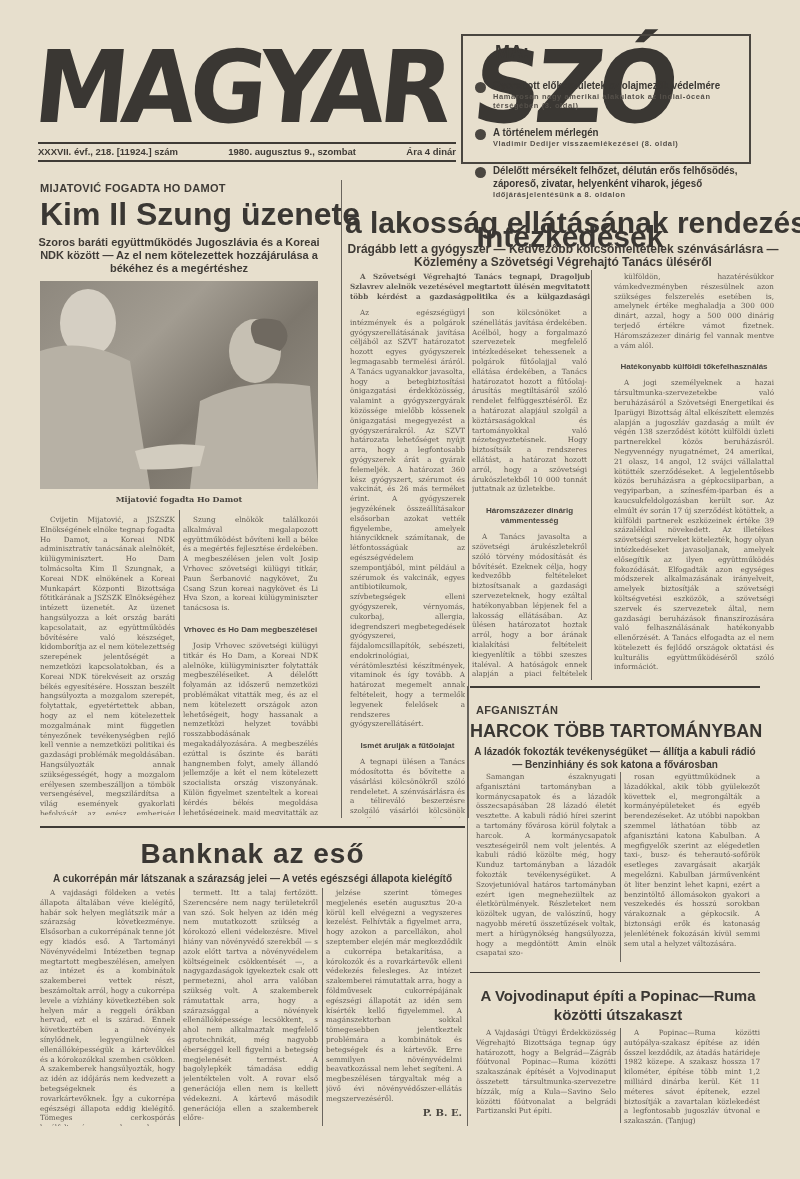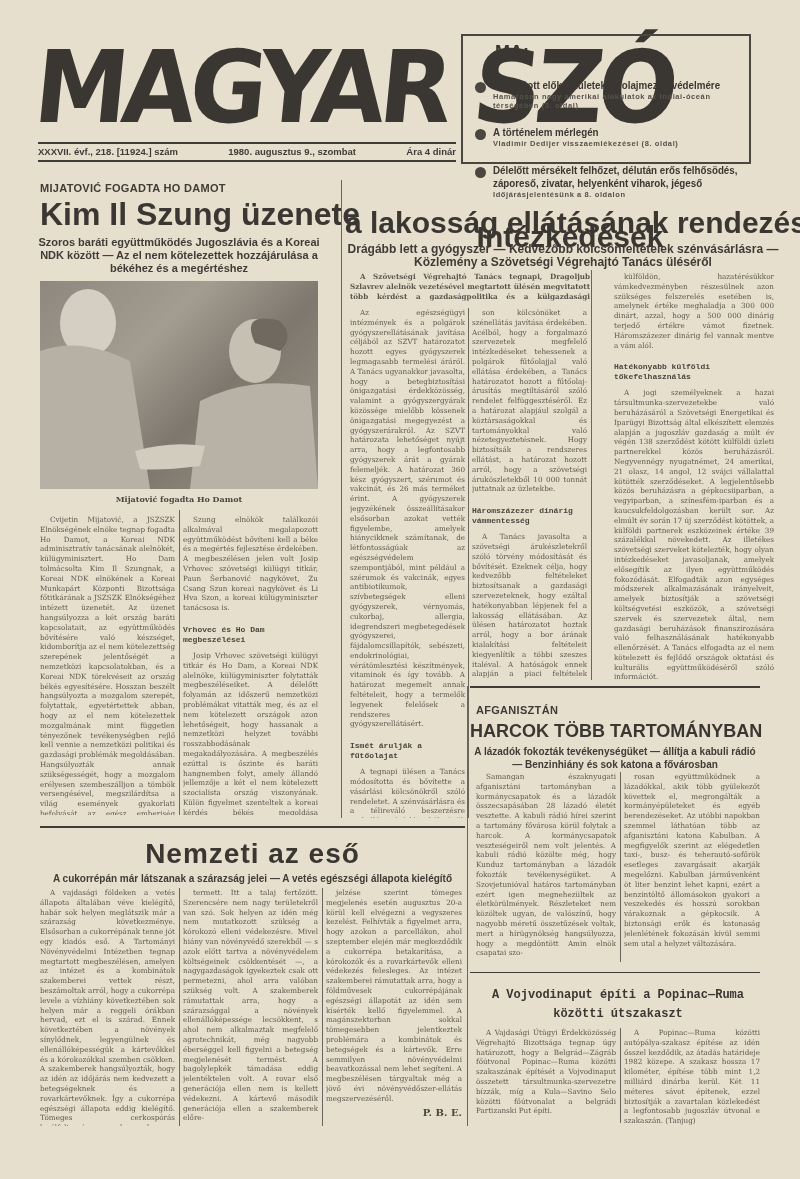--- a/index.html
+++ b/index.html
@@ -36,21 +36,21 @@
   .ma-head { font-weight:bold; font-size:11.5px; line-height:13px; transform:scaleX(0.85); transform-origin:left; white-space:nowrap; color:#3a3733; }
   .ma-sub { font-weight:bold; font-size:7.5px; line-height:9px; color:#55504a; letter-spacing:0.6px; }
   .kicker { font-family:"Liberation Sans", sans-serif; font-weight:bold; font-size:11px; color:#3f3b36; letter-spacing:0.3px; }
   .h-big { font-family:"Liberation Sans", sans-serif; font-weight:bold; color:#3a3733; text-align:center; line-height:1; white-space:nowrap; }
   .deck { font-family:"Liberation Sans", sans-serif; font-weight:bold; font-size:11px; line-height:13px; text-align:center; color:#3f3b36; }
   .body-col {
     font-family:"DejaVu Serif", serif; font-size:7.2px; line-height:9.8px; color:#5a554e;
     text-align:justify; overflow:hidden;
   }
   .body-col p { margin:0; text-indent:10px; }
-  .subhead { font-family:Liberation Mono, monospace; font-weight:bold; font-size:8px; text-align:left; color:#4a4640; margin:12px 0 6px; line-height:10px; }
+  .subhead { font-family:Liberation Sans, sans-serif; font-weight:bold; font-size:8px; text-align:center; color:#4a4640; margin:12px 0 6px; line-height:10px; }
   .credit { text-align:right; font-weight:bold; font-size:10px; color:#4a4640; margin-top:4px; }
   .vline { background:#6a655d; width:1px; }
   .photo {
     left:40px; top:281px; width:278px; height:208px;
     background:linear-gradient(135deg,#8e887e 0%,#a29c91 35%,#7d776d 60%,#9a9488 100%);
     overflow:hidden;
   }
   .caption { font-family:"DejaVu Serif", serif; font-weight:bold; font-size:8px; color:#4a4640; text-align:center; }
 </style>
 </head>
@@ -141,32 +141,32 @@
 <div class="abs deck" style="left:470px;top:745px;width:290px;font-size:10px;">A lázadók fokozták tevékenységüket — állítja a kabuli rádió — Benzinhiány és sok katona a fővárosban</div>
 <div class="abs body-col" style="left:476px;top:772px;width:140px;height:190px;">
   <p>Samangan északnyugati afganisztáni tartományban a kormánycsapatok és a lázadók összecsapásában 28 lázadó életét vesztette. A kabuli rádió hírei szerint a tartomány fővárosa körül folytak a harcok. A kormánycsapatok veszteségeiről nem volt jelentés. A kabuli rádió közölte még, hogy Kunduz tartományban a lázadók fokozták tevékenységüket. A Szovjetunióval határos tartományban ezért igen megnehezültek az életkörülmények. Részleteket nem közöltek ugyan, de valószínű, hogy nagyobb méretű összetűzések voltak, mert a hírügynökség hangsúlyozza, hogy a megdöntött Amin elnök csapatai szo-</p>
 </div>
 <div class="abs vline" style="left:620px;top:772px;height:190px;"></div>
 <div class="abs body-col" style="left:624px;top:772px;width:136px;height:190px;">
   <p>rosan együttműködnek a lázadókkal, akik több gyülekezőt követtek el, megrongálták a kormányépületeket és egyéb berendezéseket. Az utóbbi napokban szemmel láthatóan több az afganisztáni katona Kabulban. A megfigyelők szerint az elégedetlen taxi-, busz- és teherautó-sofőrök esetleges zavargásait akarják megelőzni. Kabulban járművenként öt liter benzint lehet kapni, ezért a benzintöltő állomásokon gyakori a veszekedés és hosszú sorokban várakoznak a gépkocsik. A biztonsági erők és katonaság jelenlétének fokozásán kívül semmi sem utal a helyzet változására.</p>
 </div>
 <div class="abs rule" style="left:470px;top:972px;width:290px;height:1px;"></div>
 
-<div class="abs h-big" style="left:478px;top:986px;width:280px;font-size:12px;line-height:19px;white-space:normal;font-family:Liberation Mono, monospace;">A Vojvodinaput építi a Popinac—Ruma közötti útszakaszt</div>
+<div class="abs h-big" style="left:478px;top:986px;width:280px;font-size:15px;line-height:19px;white-space:normal;">A Vojvodinaput építi a Popinac—Ruma közötti útszakaszt</div>
 <div class="abs body-col" style="left:476px;top:1028px;width:140px;height:100px;">
   <p>A Vajdasági Útügyi Érdekközösség Végrehajtó Bizottsága tegnap úgy határozott, hogy a Belgrád—Zágráb főútvonal Popinac—Ruma közötti szakaszának építését a Vojvodinaput összetett társultmunka-szervezetre bízzák, míg a Kula—Savino Selo közötti főútvonalat a belgrádi Partizanski Put építi.</p>
 </div>
 <div class="abs vline" style="left:620px;top:1028px;height:95px;"></div>
 <div class="abs body-col" style="left:624px;top:1028px;width:136px;height:100px;">
   <p>A Popinac—Ruma közötti autópálya-szakasz építése az idén ősszel kezdődik, az átadás határideje 1982 közepe. A szakasz hossza 17 kilométer, építése több mint 1,2 milliárd dinárba kerül. Két 11 méteres sávot építenek, ezzel biztosítják a zavartalan közlekedést a legfontosabb jugoszláv útvonal e szakaszán. (Tanjug)</p>
 </div>
 
 <div class="abs rule" style="left:40px;top:826px;width:425px;"></div>
 <div class="abs vline" style="left:467px;top:686px;height:440px;"></div>
-<div class="abs h-big" style="left:40px;top:840px;width:425px;font-size:28px;letter-spacing:1px;">Nemzeti az eső</div>
+<div class="abs h-big" style="left:40px;top:840px;width:425px;font-size:28px;letter-spacing:1px;">Banknak az eső</div>
 <div class="abs deck" style="left:40px;top:872px;width:425px;font-size:10px;">A cukorrépán már látszanak a szárazság jelei — A vetés egészségi állapota kielégítő</div>
 <div class="abs body-col" style="left:40px;top:888px;width:135px;height:238px;">
   <p>A vajdasági földeken a vetés állapota általában véve kielégítő, habár sok helyen meglátszik már a szárazság következménye. Elsősorban a cukorrépának tenne jót egy kiadós eső. A Tartományi Növényvédelmi Intézetben tegnap megtartott megbeszélésen, amelyen az intézet és a kombinátok szakemberei vettek részt, beszámoltak arról, hogy a cukorrépa levele a vízhiány következtében sok helyen már a reggeli órákban hervad, ezt el is szárad. Ennek következtében a növények sínylődnek, legyengülnek és ellenállóképességük a kártevőkkel és a kórokozókkal szemben csökken. A szakemberek hangsúlyozták, hogy az idén az időjárás nem kedvezett a betegségeknek és a rovarkártevőknek. Így a cukorrépa egészségi állapota eddig kielégítő. Tömeges cerkospórás levélfoltosságra csak azokon a parcellákon figyeltek fel, ahol a termelők nem tartották be a vetésforgót, vagyis ahol tavaly is cukorrépa</p>
 </div>
 <div class="abs vline" style="left:179px;top:888px;height:238px;"></div>
 <div class="abs body-col" style="left:183px;top:888px;width:135px;height:238px;">
   <p>termett. Itt a talaj fertőzött. Szerencsére nem nagy területekről van szó. Sok helyen az idén még nem mutatkozott szükség a kórokozó elleni védekezésre. Mivel hiány van növényvédő szerekből — s azok előtt tartva a növényvédelem költségeinek csökkentését —, a nagygazdaságok igyekeztek csak ott permetezni, ahol arra valóban szükség volt. A szakemberek rámutattak arra, hogy a szárazsággal a növények ellenállóképessége lecsökkent, s ahol nem alkalmaztak megfelelő agrotechnikát, még nagyobb éberséggel kell figyelni a betegség megjelenését termést. A bagolylepkék támadása eddig jelentéktelen volt. A rovar első generációja ellen nem is kellett védekezni. A kártevő második generációja ellen a szakemberek előre-</p>
 </div>
 <div class="abs vline" style="left:322px;top:888px;height:238px;"></div>
 <div class="abs body-col" style="left:326px;top:888px;width:136px;height:238px;">

